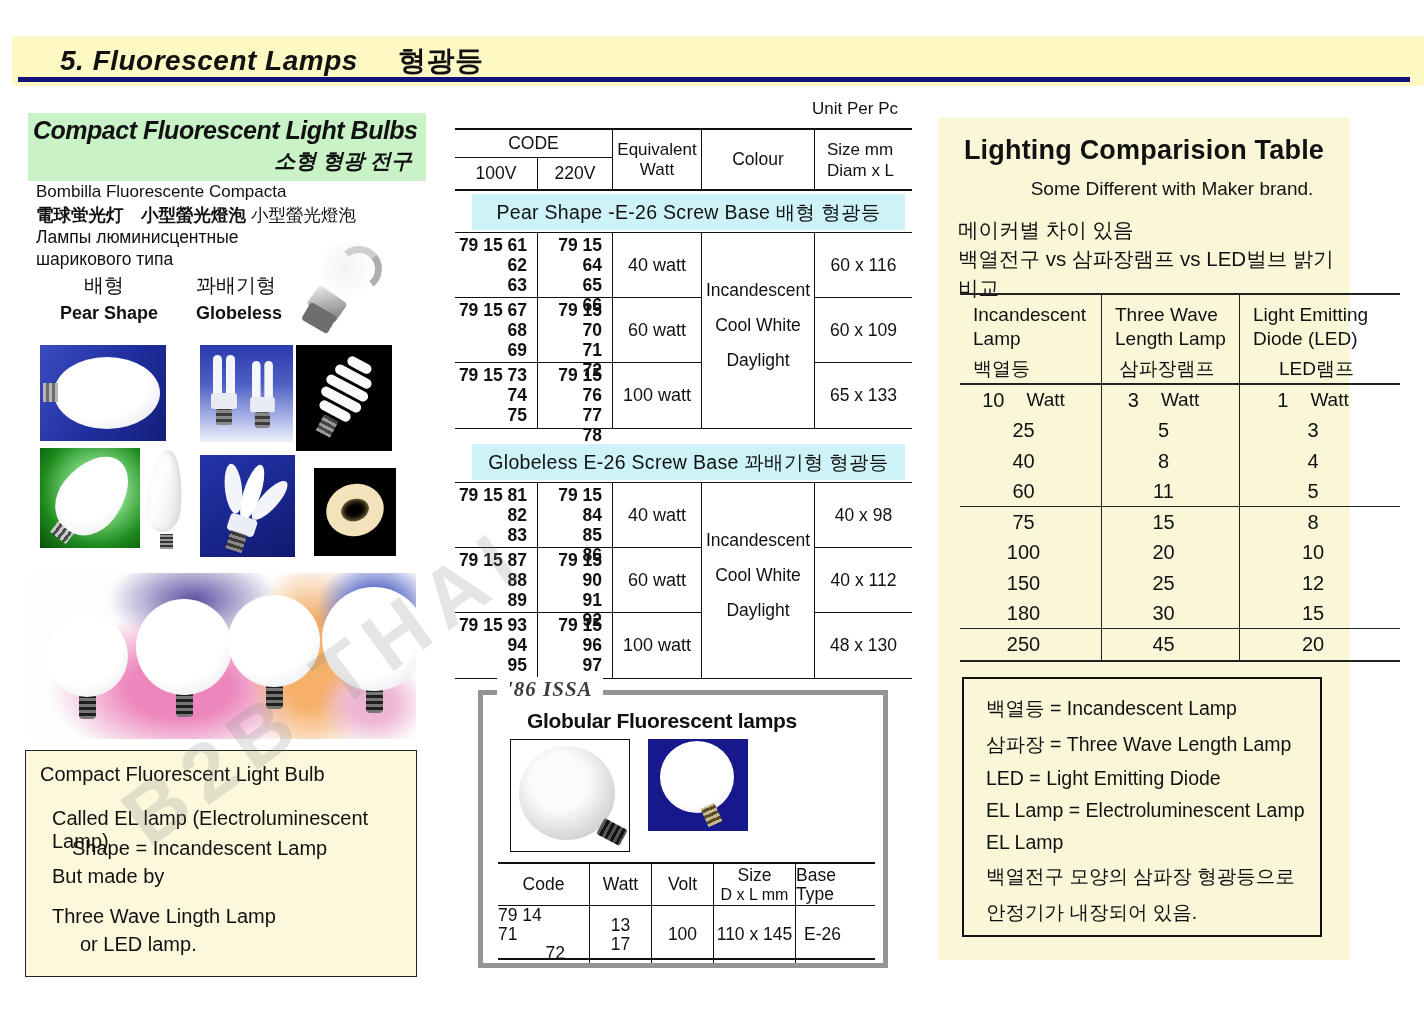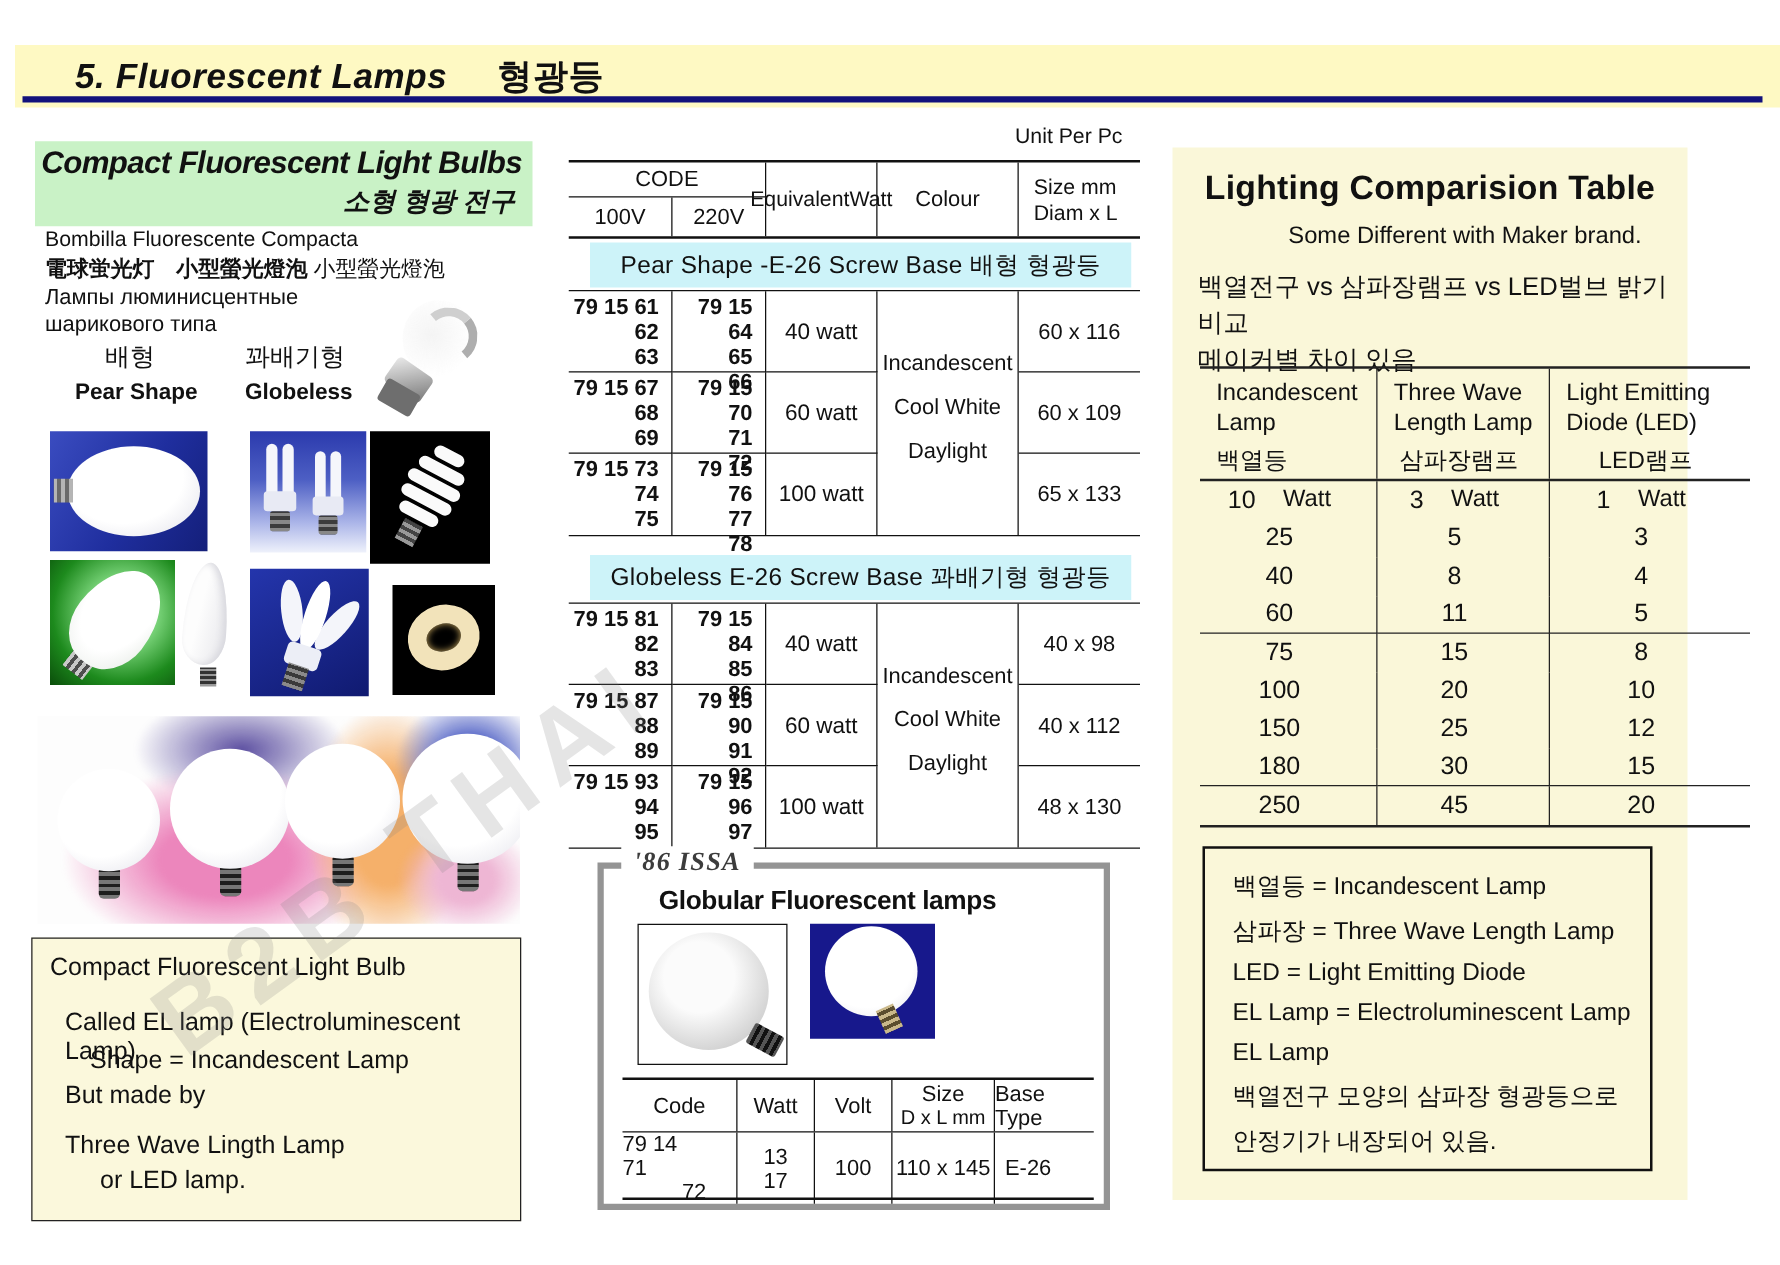--- a/index.html
+++ b/index.html
@@ -99,21 +99,21 @@
 
   
   .unit-label { position:absolute; left:812px; top:99px; font-size:17px; }
   .mtable { position:absolute; left:455px; top:128px; width:457px; }
   .mt-head { display:grid; grid-template-columns:83px 75px 89px 113px 97px; grid-template-rows:28px 31px;
              border-top:2px solid #111; border-bottom:2px solid #111; }
   .h-code { grid-column:1/3; grid-row:1; border-bottom:1.5px solid #111; border-right:1.5px solid #111;
             text-align:center; font-size:17.5px; line-height:27px; }
   .h-100 { grid-column:1; grid-row:2; border-right:1.5px solid #111; text-align:center; font-size:17.5px; line-height:30px; }
   .h-220 { grid-column:2; grid-row:2; border-right:1.5px solid #111; text-align:center; font-size:17.5px; line-height:30px; }
-  .h-watt { grid-column:3; grid-row:1/3; border-right:1.5px solid #111; display:flex; flex-direction:row; justify-content:center; align-items:center; font-size:17px; line-height:20px; }
+  .h-watt { grid-column:3; grid-row:1/3; border-right:1.5px solid #111; display:flex; flex-direction:column; justify-content:center; align-items:center; font-size:17px; line-height:20px; }
   .h-col { grid-column:4; grid-row:1/3; border-right:1.5px solid #111; display:flex; align-items:center; justify-content:center; font-size:17.5px; }
   .h-size { grid-column:5; grid-row:1/3; display:flex; flex-direction:column; justify-content:center; padding-left:12px; font-size:17px; line-height:21px; }
   .section-band { margin:3px 0 2px 17px; width:433px; height:36px; background:#cdf3f9;
                   text-align:center; line-height:36px; font-size:19.5px; letter-spacing:.3px; }
   .mt-body { display:grid; grid-template-columns:83px 75px 89px 113px 97px; grid-template-rows:65px 65px 65px;
              border-top:1.75px solid #111; border-bottom:1.75px solid #111; }
   .mc { font-size:17.5px; }
   .code { text-align:right; padding:2px 10px 0 0; font-weight:bold; line-height:20px; }
   .bR { border-right:1.5px solid #111; }
   .bB { border-bottom:1.5px solid #111; }
@@ -429,22 +429,22 @@
         <div class="itc">110 x 145</div>
         <div class="itc last it-base">E-26</div>
       </div>
     </div>
   </div>
 
   <div class="panel">
     <div class="cmp-title">Lighting Comparision Table</div>
     <div class="cmp-sub">Some Different with Maker brand.</div>
     <div class="cmp-note">
+      <div>메이커별 차이 있음</div>
       <div>백열전구 vs 삼파장램프 vs LED벌브 밝기비교</div>
-      <div>메이커별 차이 있음</div>
     </div>
 
     <div class="cmp-table">
       <div class="cmp-head">
         <div class="cmp-hc c1 cbr">
           <div>Incandescent</div>
             <div>Lamp</div>
           <div class="ko">백열등</div>
         </div>
         <div class="cmp-hc c2 cbr">

